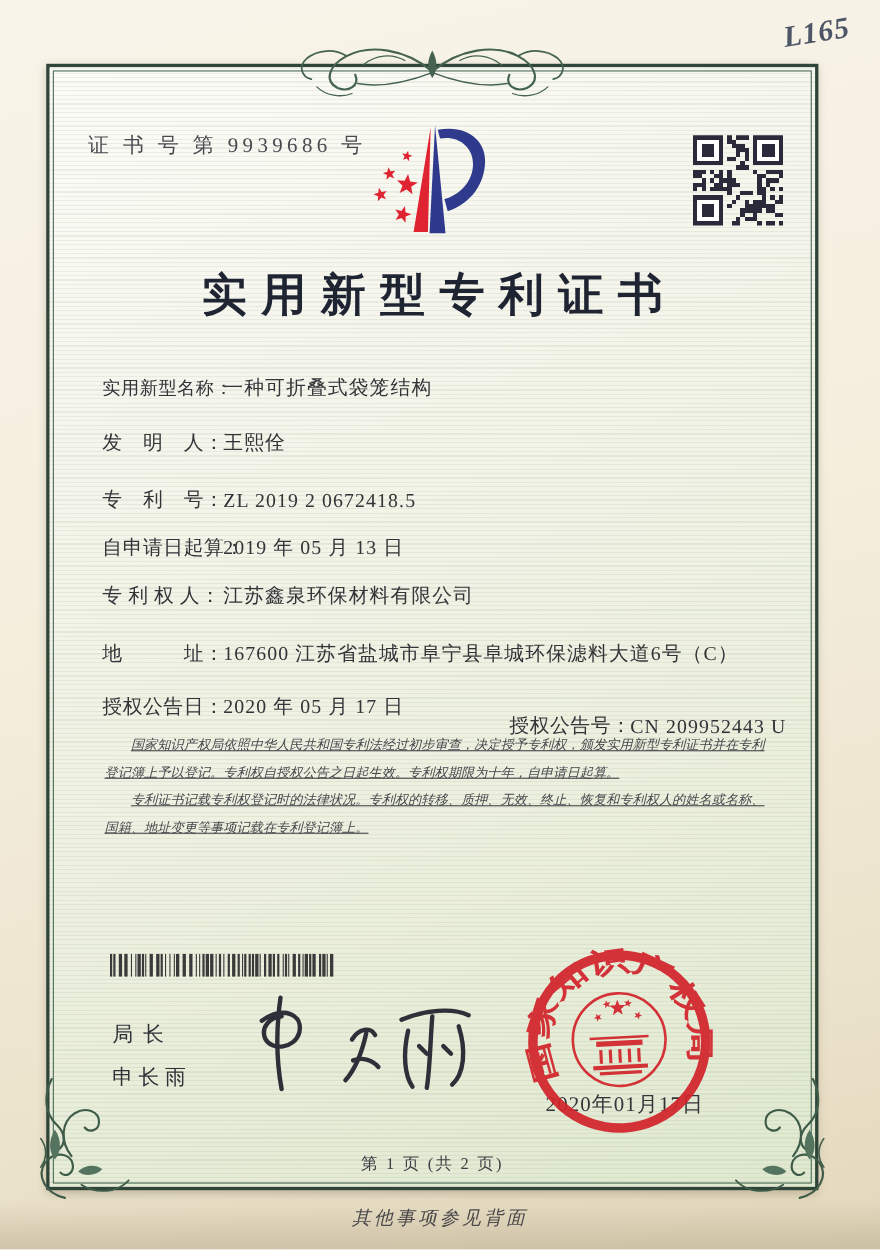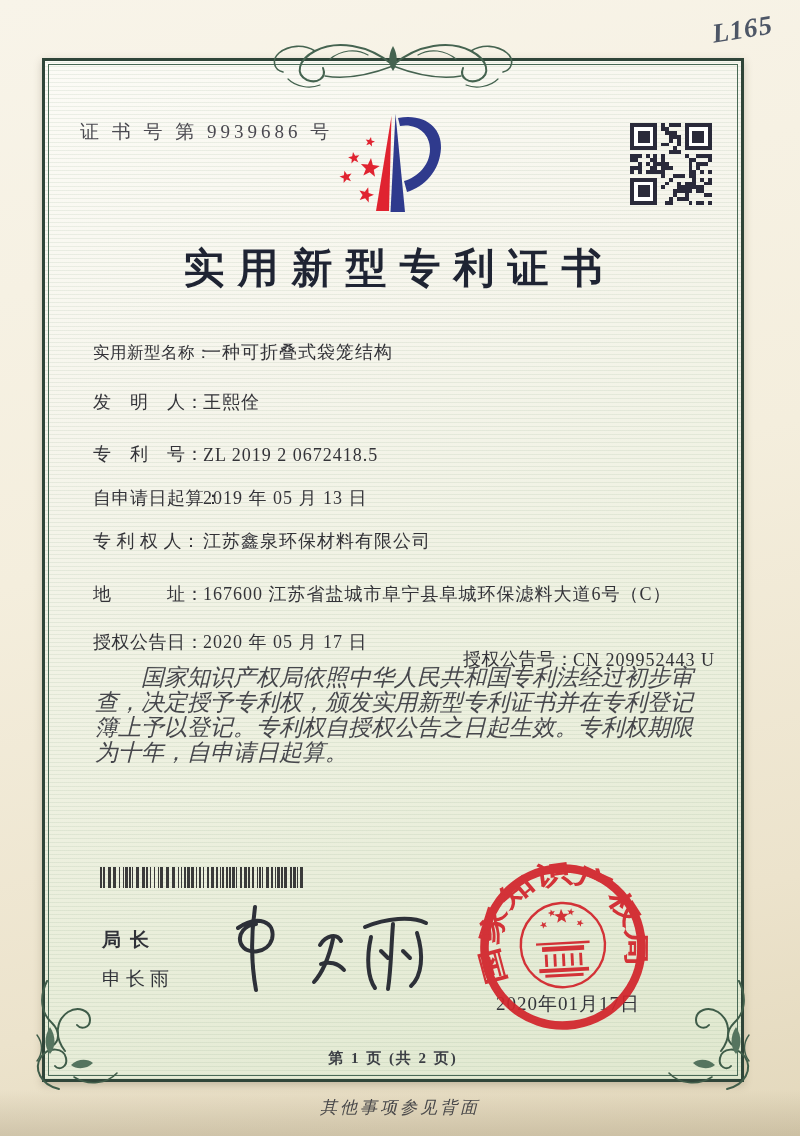--- a/index.html
+++ b/index.html
@@ -35,38 +35,38 @@
          font-size:41px;font-weight:700;color:#1f2433;letter-spacing:13px;text-indent:13px;}
 
   .fields{position:absolute;left:48px;top:0;width:620px;font-size:18px;color:#333338;}
   .row{position:absolute;left:0;white-space:nowrap;}
   .lab{display:inline-block;width:110px;letter-spacing:.5px;vertical-align:bottom;}
   .lab-long{font-size:16.5px;}
   .val{letter-spacing:1px;}
   .pair2{position:absolute;left:350px;top:17px;margin-left:20px;}
 
   .paras{position:absolute;left:50px;top:604px;width:608px;
-         font-size:23px;line-height:25px;color:#46474c;font-style:italic;}
+         font-size:12px;line-height:25px;color:#46474c;font-style:italic;text-decoration:underline;}
   .paras p{margin:0;text-indent:2em;}
 
   .barcode{position:absolute;left:55px;top:806px;}
 
   .director{position:absolute;left:57px;top:866px;font-size:19px;color:#303238;}
-  .director .t1{letter-spacing:9px;font-weight:bold;}
+  .director .t1{letter-spacing:9px;}
   .director .t2{margin-top:13px;letter-spacing:5px;text-align:center;}
 
   .signature{position:absolute;left:180px;top:832px;}
 
   .seal-date{position:absolute;left:438px;top:930px;width:170px;text-align:center;
              font-size:19px;letter-spacing:1px;color:#33343a;z-index:1;}
   .seal{position:absolute;left:428px;top:796px;width:180px;height:180px;z-index:2;
         opacity:.93;transform:rotate(-3deg);}
 
   .page-no{position:absolute;left:0;top:988px;width:100%;text-align:center;
-           font-size:15px;letter-spacing:2px;color:#3c3f45;font-weight:bold;}
+           font-size:15px;letter-spacing:2px;color:#3c3f45;}
 
   .back-note{position:absolute;left:0;top:1096px;width:100%;text-align:center;
              font-size:17px;font-style:italic;letter-spacing:3px;color:#3f4046;}
 </style>
 </head>
 <body>
 
 <div class="page">
 
   <div class="hand-note">L165</div>
@@ -276,20 +276,21 @@
       <div class="row" style="top:569px">
         <span class="lab">授权公告日：</span><span class="val">2020 年 05 月 17 日</span>
         <span class="pair2">
           <span class="lab">授权公告号：</span><span class="val">CN 209952443 U</span>
         </span>
       </div>
     </div>
 
     <div class="paras">
       <p>国家知识产权局依照中华人民共和国专利法经过初步审查，决定授予专利权，颁发实用新型专利证书并在专利登记簿上予以登记。专利权自授权公告之日起生效。专利权期限为十年，自申请日起算。</p>
+      <p>专利证书记载专利权登记时的法律状况。专利权的转移、质押、无效、终止、恢复和专利权人的姓名或名称、国籍、地址变更等事项记载在专利登记簿上。</p>
     </div>
 
     <svg class="barcode" id="barcode" width="205" height="21" viewBox="0 0 205 21">
         <rect x="0" y="0" width="2" height="21" fill="#3a3a3a"></rect>
         <rect x="3" y="0" width="2" height="21" fill="#3a3a3a"></rect>
         <rect x="8" y="0" width="3" height="21" fill="#3a3a3a"></rect>
         <rect x="13" y="0" width="3" height="21" fill="#3a3a3a"></rect>
         <rect x="19" y="0" width="1" height="21" fill="#3a3a3a"></rect>
         <rect x="23" y="0" width="1" height="21" fill="#3a3a3a"></rect>
         <rect x="25" y="0" width="3" height="21" fill="#3a3a3a"></rect>

